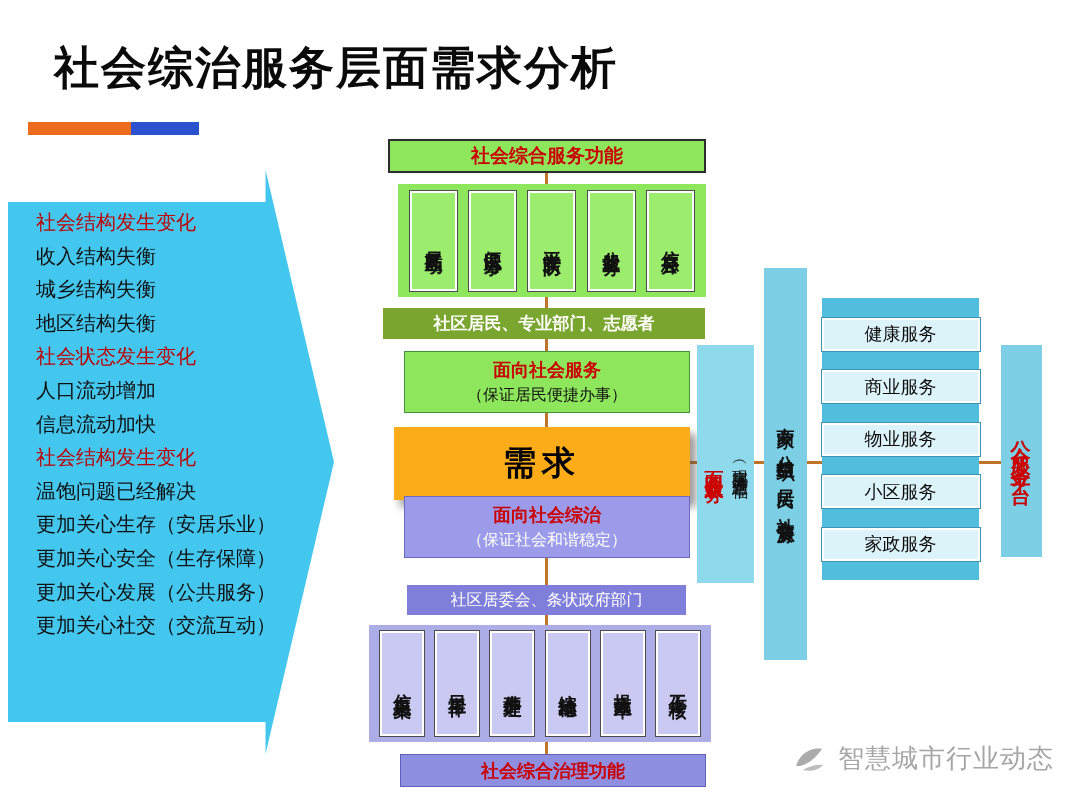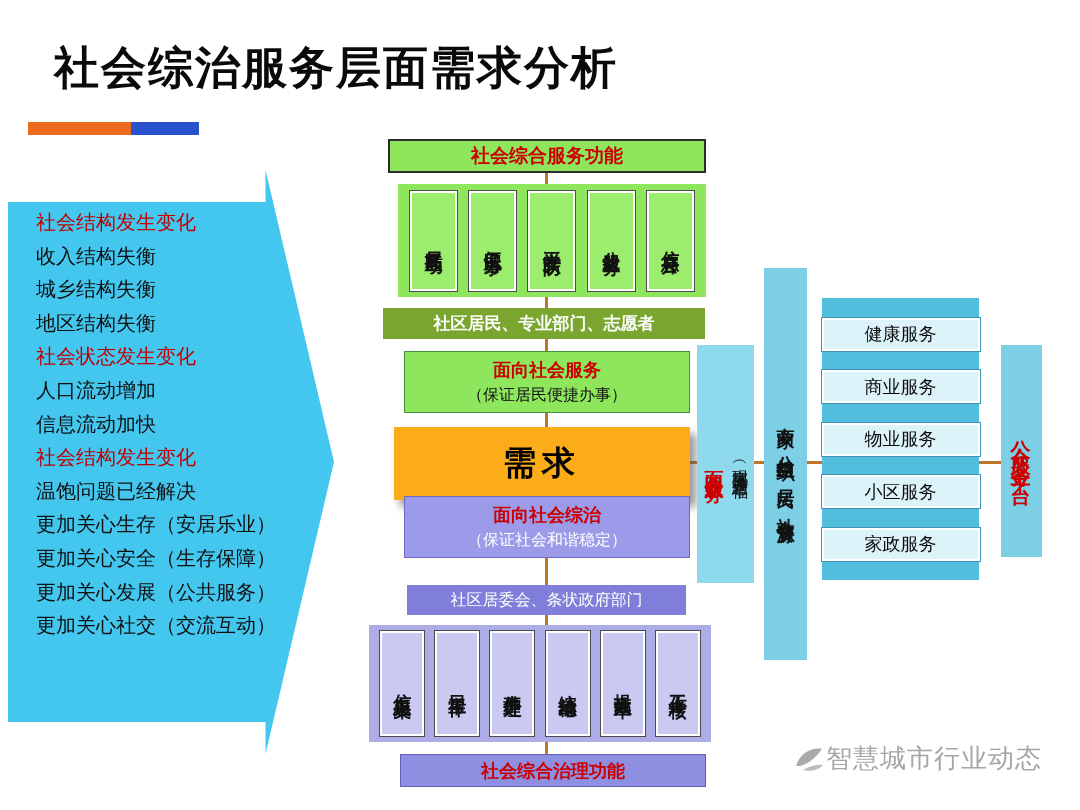--- a/index.html
+++ b/index.html
@@ -70,21 +70,21 @@
   .res-word{writing-mode:vertical-rl;font-size:18px;font-weight:600;color:#111;letter-spacing:3px;}
   #services-wrap{left:822px;top:298px;width:157px;height:282px;background:#52BEDD;
                  justify-content:space-evenly;}
   .svc-box{width:158px;height:33px;background:#DDF3FA;border:2px solid #fff;outline:1px solid #3f93b5;
            box-sizing:border-box;display:flex;align-items:center;justify-content:center;
            font-size:18px;color:#0c0c0c;}
   #strip-platform{left:1001px;top:345px;width:41px;height:212px;background:#7CCFE4;}
   #strip-platform .v-red{writing-mode:vertical-rl;color:#CC0000;font-weight:bold;font-size:20px;letter-spacing:9px;}
 
   
-  .watermark{position:absolute;left:790px;top:740px;display:flex;align-items:center;gap:0;z-index:3;}
+  .watermark{position:absolute;left:790px;top:740px;display:flex;align-items:center;gap:12px;z-index:3;}
   .watermark .wm-text{font-size:26px;letter-spacing:1px;color:#A6A6A6;font-weight:500;white-space:nowrap;}
   .watermark svg{display:block;}
 </style>
 </head>
 <body>
 
 <div class="stage">
 
   <h1 class="title">社会综治服务层面需求分析</h1>
   <div class="underline">

